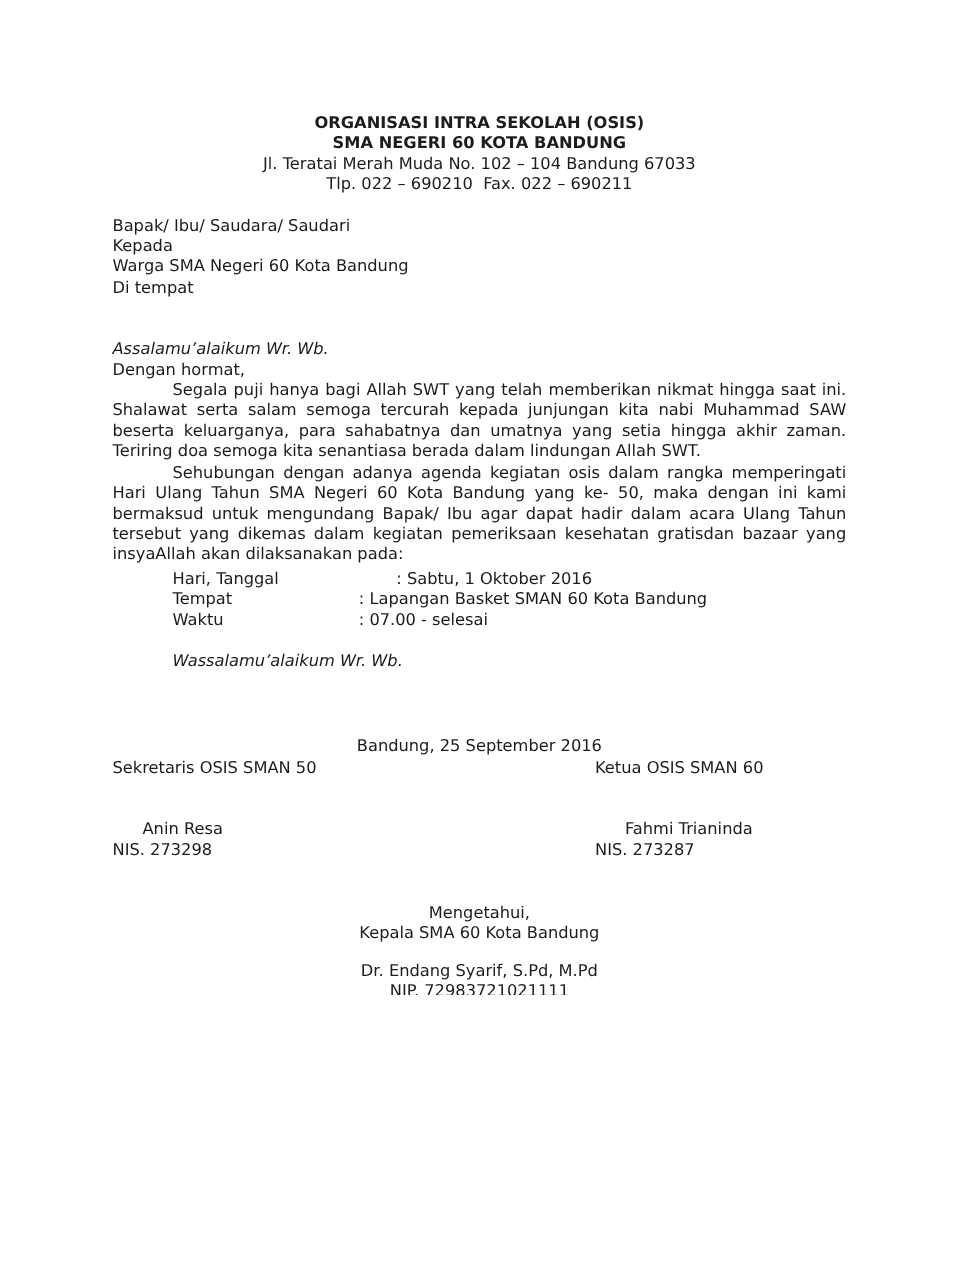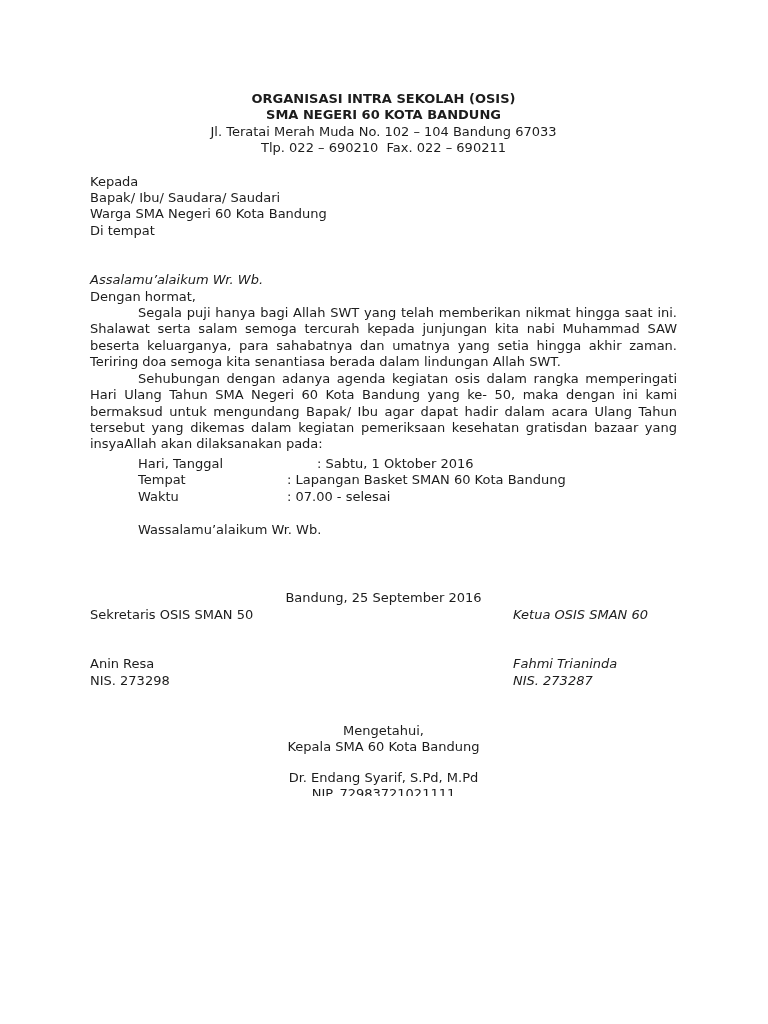--- a/index.html
+++ b/index.html
@@ -37,47 +37,47 @@
   .salam-open { margin-top: 33px; font-style: italic; }
 
   .para { text-align: justify; text-indent: 48px; }
 
   .event { margin-top: 3px; padding-left: 48px; }
   .event-label { display: inline-block; width: 149px; }
   .event-label.wide { width: 179px; }
 
   .closing { margin-top: 16px; }
 
-  .salam-close { margin-top: 17px; padding-left: 48px; }
+  .salam-close { margin-top: 17px; padding-left: 48px; font-style: italic; }
 
   .sig-date { margin-top: 52px; text-align: center; }
   .sig-row { position: relative; }
-  .sig-row .sig-right { position: absolute; left: 423px; top: 0; font-style: italic; }
-  .sig-row.names { margin-top: 33px; }
+  .sig-row .sig-right { position: absolute; left: 386px; top: 0; }
+  .sig-row.names { margin-top: 33px; margin-left: 24px; }
 
   .endorse-head { margin-top: 34px; text-align: center; }
   .endorse-name { margin-top: 14px; text-align: center; }
 </style>
 </head>
 <body>
 
 <div class="page">
   <div class="content">
 
     <header class="letterhead">
       <div class="bold">ORGANISASI INTRA SEKOLAH (OSIS)</div>
       <div class="bold">SMA NEGERI 60 KOTA BANDUNG</div>
       <div>Jl. Teratai Merah Muda No. 102 – 104 Bandung 67033</div>
       <div class="pre">Tlp. 022 – 690210  Fax. 022 – 690211</div>
     </header>
 
 
     <section class="recipient">
+      <div>Bapak/ Ibu/ Saudara/ Saudari</div>
       <div>Kepada</div>
-      <div>Bapak/ Ibu/ Saudara/ Saudari</div>
       <div>Warga SMA Negeri 60 Kota Bandung</div>
       <div>Di tempat</div>
     </section>
 
     <section>
       <div class="salam-open">Assalamu’alaikum Wr. Wb.</div>
       <div>Dengan hormat,</div>
       <p class="para">Segala puji hanya bagi Allah SWT yang telah memberikan nikmat hingga saat ini. Shalawat serta salam semoga tercurah kepada junjungan kita nabi Muhammad SAW beserta keluarganya, para sahabatnya dan umatnya yang setia hingga akhir zaman. Teriring doa semoga kita senantiasa berada dalam lindungan Allah SWT.</p>
       <p class="para">Sehubungan dengan adanya agenda kegiatan osis dalam rangka memperingati Hari Ulang Tahun SMA Negeri 60 Kota Bandung yang ke- 50, maka dengan ini kami bermaksud untuk mengundang Bapak/ Ibu agar dapat hadir dalam acara Ulang Tahun tersebut yang dikemas dalam kegiatan pemeriksaan kesehatan gratisdan bazaar yang insyaAllah akan dilaksanakan pada:</p>
 

